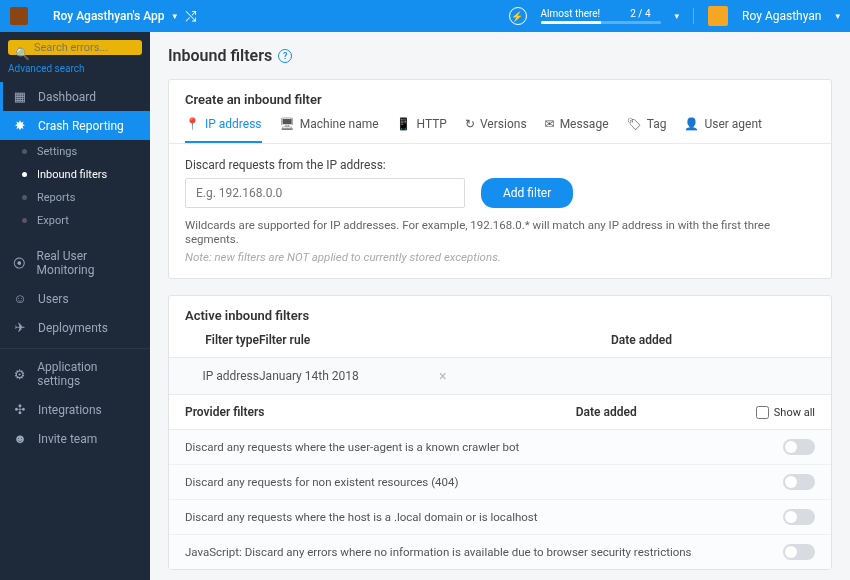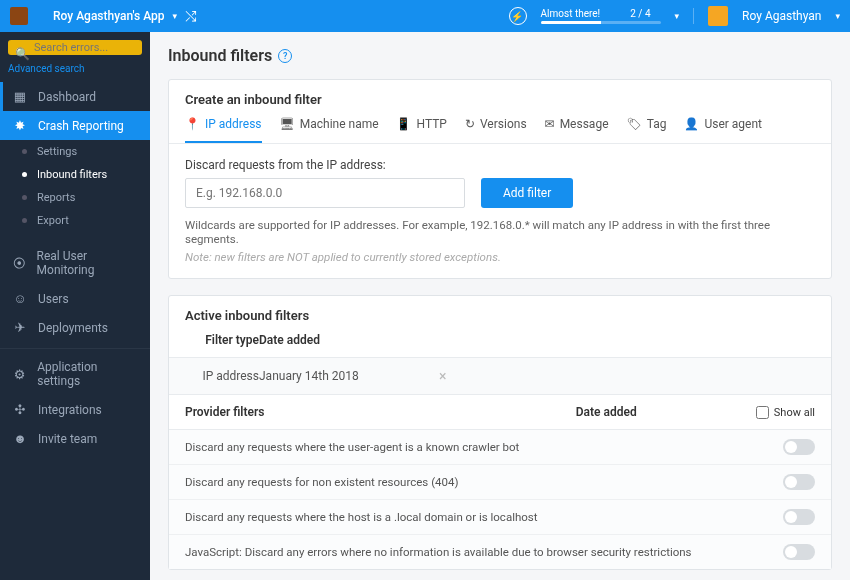--- a/index.html
+++ b/index.html
@@ -48,21 +48,21 @@
 .panel { background: #fff; border: 1px solid #e0e4e8; border-radius: 3px; margin-bottom: 16px; }
 .panel-header { padding: 12px 16px 0; font-size: 13px; font-weight: 600; color: #333; }
 .tabs { display: flex; gap: 18px; padding: 10px 16px 0; border-bottom: 1px solid #e8ebee; font-size: 12px; }
 .tab { display: flex; align-items: center; gap: 5px; padding-bottom: 10px; cursor: pointer; color: #555; border-bottom: 2px solid transparent; }
 .tab.active { color: #158fef; border-bottom-color: #158fef; }
 .tab-icon { font-size: 12px; }
 .panel-body { padding: 14px 16px; font-size: 12px; color: #555; }
 .field-label { margin-bottom: 6px; color: #444; }
 .input-row { display: flex; gap: 16px; margin-bottom: 10px; }
 .text-input { width: 280px; height: 30px; border: 1px solid #d8dce0; border-radius: 2px; padding: 0 10px; font-size: 12px; }
-.btn-primary { background: #158fef; color: #fff; border: none; border-radius: 3px; padding: 0 22px; height: 30px; font-size: 12px; cursor: pointer; }
+.btn-primary { background: #158fef; color: #fff; border: none; border-radius: 13px; padding: 0 22px; height: 30px; font-size: 12px; cursor: pointer; }
 .hint { font-size: 11.5px; color: #666; margin-bottom: 4px; }
 .hint-italic { font-size: 11.5px; color: #aaa; font-style: italic; }
 
 .table-header { display: flex; padding: 10px 16px; border-bottom: 1px solid #e8ebee; font-size: 12px; font-weight: 600; color: #333; }
 .col-type { width: 74px; text-align: right; }
 .col-rule { flex: 1; }
 .col-date { width: 180px; }
 .col-action { width: 24px; }
 .table-row { display: flex; padding: 10px 16px; font-size: 12px; color: #555; background: #f9fafb; border-bottom: 1px solid #e8ebee; align-items: center; }
 .del-btn { color: #bbb; cursor: pointer; font-size: 14px; }
@@ -217,20 +217,21 @@
             </div>
             <div class="hint">Wildcards are supported for IP addresses. For example, 192.168.0.* will match any IP address in with the first three segments.</div>
             <div class="hint-italic">Note: new filters are NOT applied to currently stored exceptions.</div>
           </div>
         </div>
 
         <div class="panel">
           <div class="panel-header">Active inbound filters</div>
           <div class="table-header">
             <div class="col-type">Filter type</div>
+            <div class="col-rule">Filter rule</div>
             <div class="col-date">Date added</div>
             <div class="col-action"></div>
           </div>
           <div class="table-row">
             <div class="col-type">IP address</div>
             <div class="col-date">January 14th 2018</div>
             <div class="col-action"><span class="del-btn">×</span></div>
           </div>
 
           <div class="provider-header">

